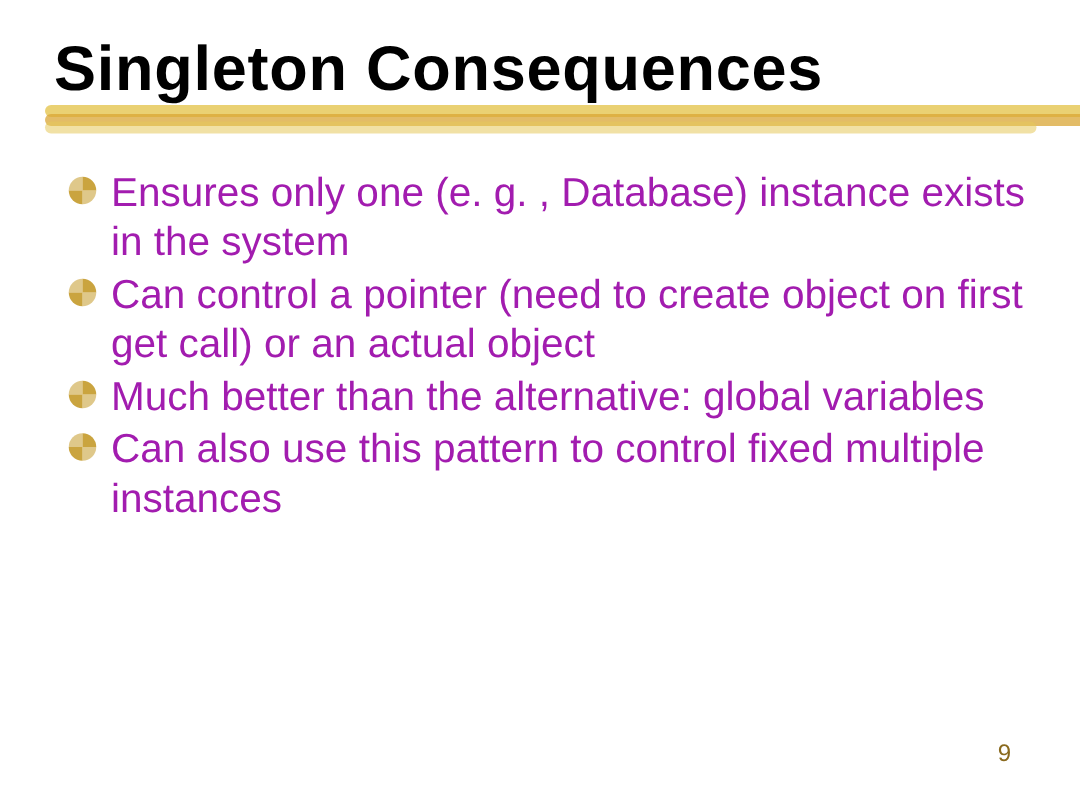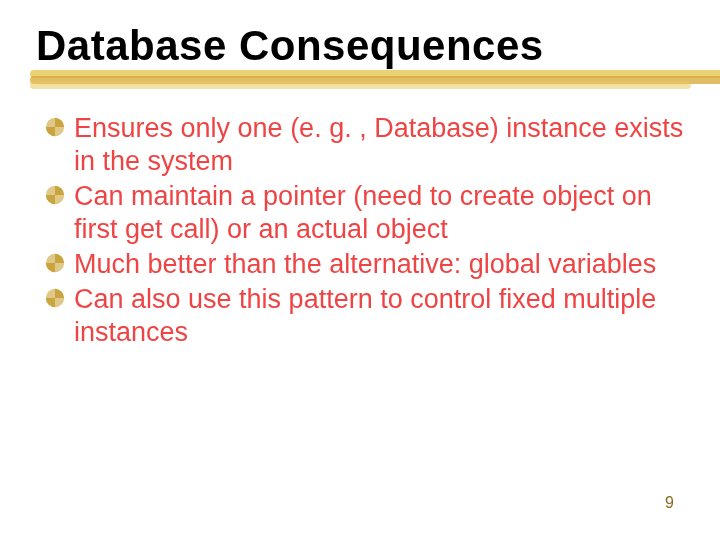--- a/index.html
+++ b/index.html
@@ -49,21 +49,21 @@
 
   .bullets {
     list-style: none;
     padding-left: 8px;
   }
   .bullets li {
     position: relative;
     padding-left: 30px;
     font-size: 27px;
     line-height: 1.22;
-    color: #ef4444;
+    color: #a21caf;
     margin-bottom: 2px;
     font-weight: 400;
   }
   .bullet-icon {
     position: absolute;
     left: 0;
     top: 4px;
     width: 22px;
     height: 22px;
     color: #c49a2a;
@@ -77,21 +77,21 @@
     font-size: 16px;
     color: #8a6a1e;
   }
 </style>
 </head>
 <body>
 
 <div class="slide">
 
   <div class="title-wrap">
-    <h1 class="title">Database Consequences</h1>
+    <h1 class="title">Singleton Consequences</h1>
     <div class="underline">
       <div class="stroke s1"></div>
       <div class="stroke s2"></div>
       <div class="stroke s3"></div>
     </div>
   </div>
 
   <ul class="bullets">
     <li>
       <span class="bullet-icon">
@@ -110,21 +110,21 @@
       <span class="bullet-icon">
         <svg viewBox="0 0 24 24">
             <g fill="currentColor">
               <path d="M12 12 L12 2 A10 10 0 0 1 22 12 Z" opacity="0.9"></path>
               <path d="M12 12 L22 12 A10 10 0 0 1 12 22 Z" opacity="0.55"></path>
               <path d="M12 12 L12 22 A10 10 0 0 1 2 12 Z" opacity="0.9"></path>
               <path d="M12 12 L2 12 A10 10 0 0 1 12 2 Z" opacity="0.55"></path>
             </g>
           </svg>
       </span>
-      <span>Can maintain a pointer (need to create object on first get call) or an actual object</span>
+      <span>Can control a pointer (need to create object on first get call) or an actual object</span>
     </li>
     <li>
       <span class="bullet-icon">
         <svg viewBox="0 0 24 24">
             <g fill="currentColor">
               <path d="M12 12 L12 2 A10 10 0 0 1 22 12 Z" opacity="0.9"></path>
               <path d="M12 12 L22 12 A10 10 0 0 1 12 22 Z" opacity="0.55"></path>
               <path d="M12 12 L12 22 A10 10 0 0 1 2 12 Z" opacity="0.9"></path>
               <path d="M12 12 L2 12 A10 10 0 0 1 12 2 Z" opacity="0.55"></path>
             </g>

